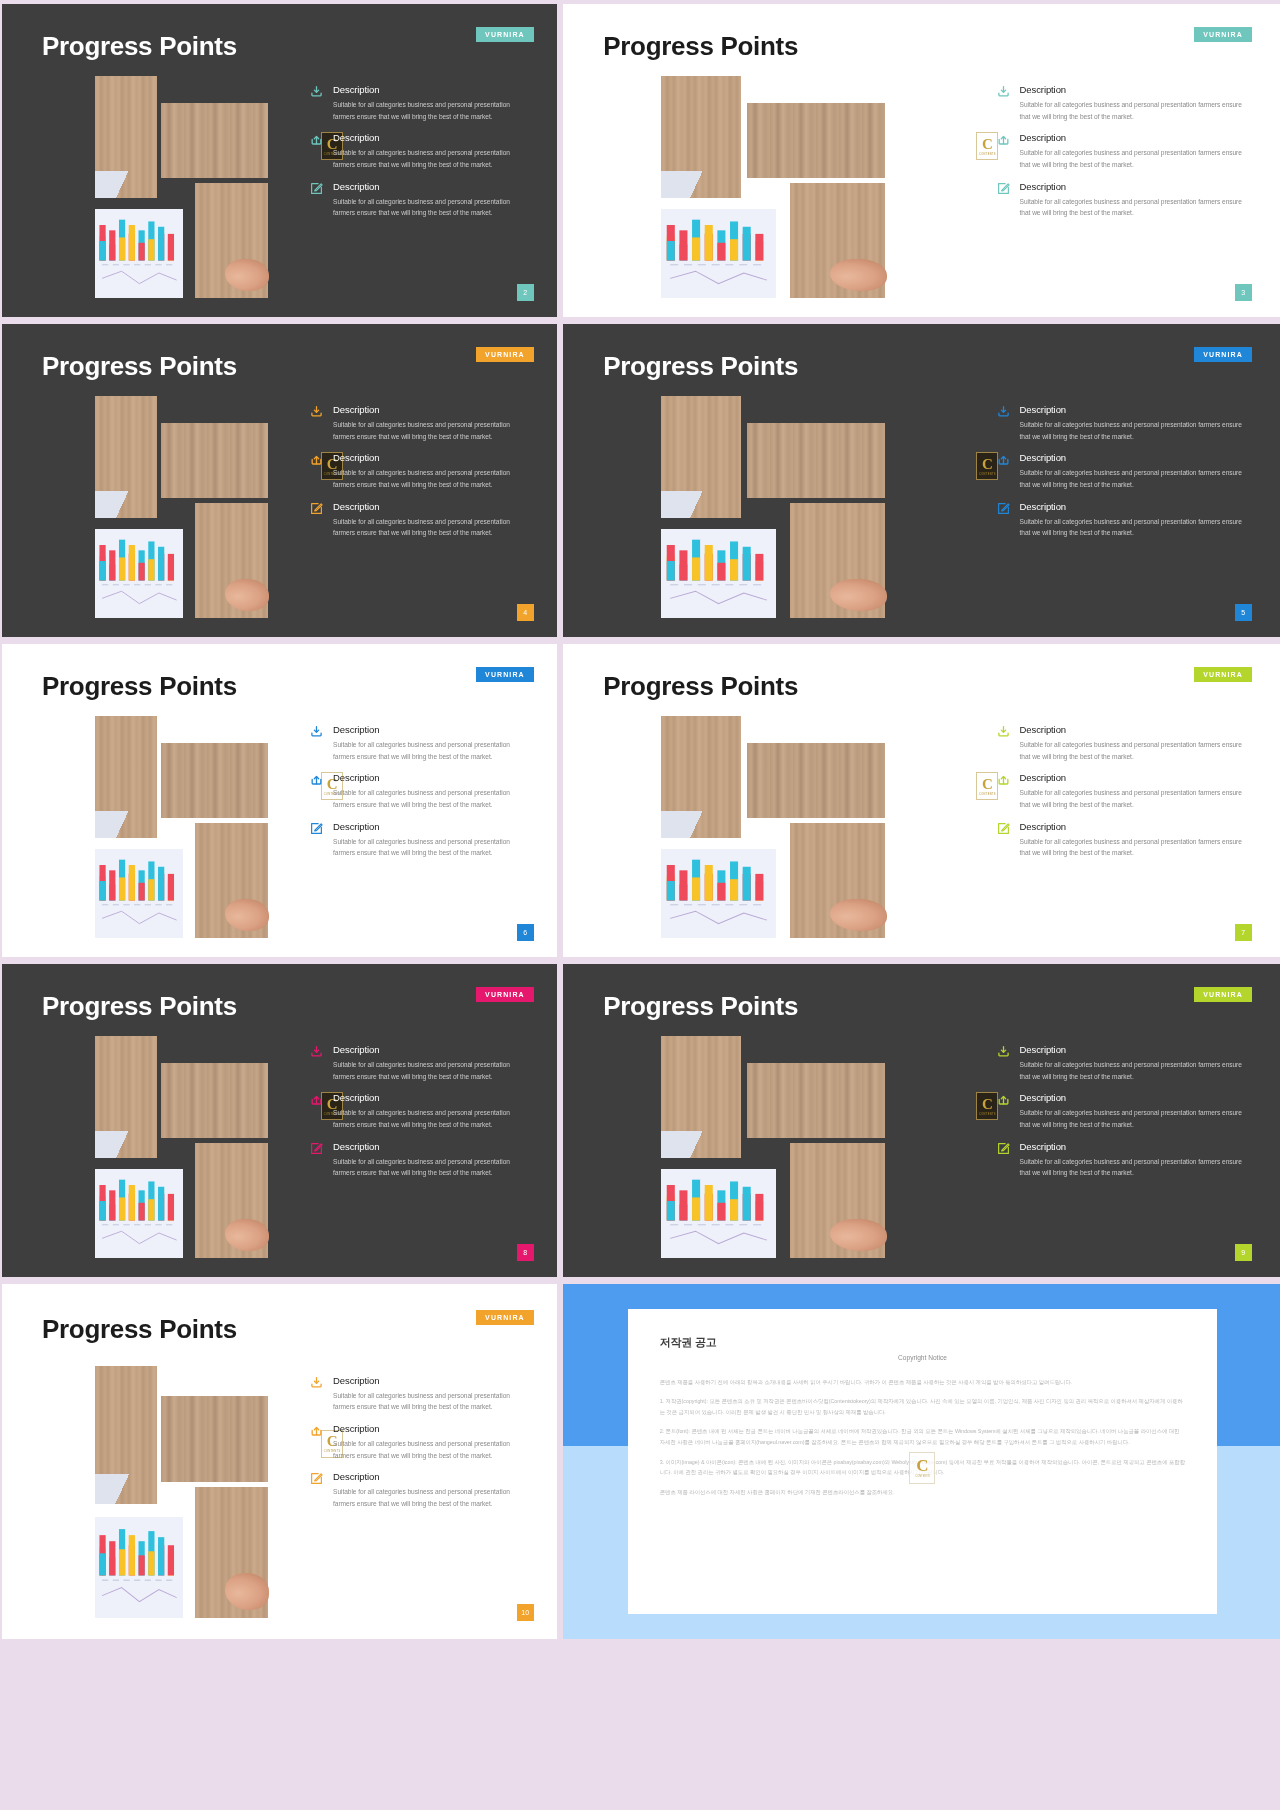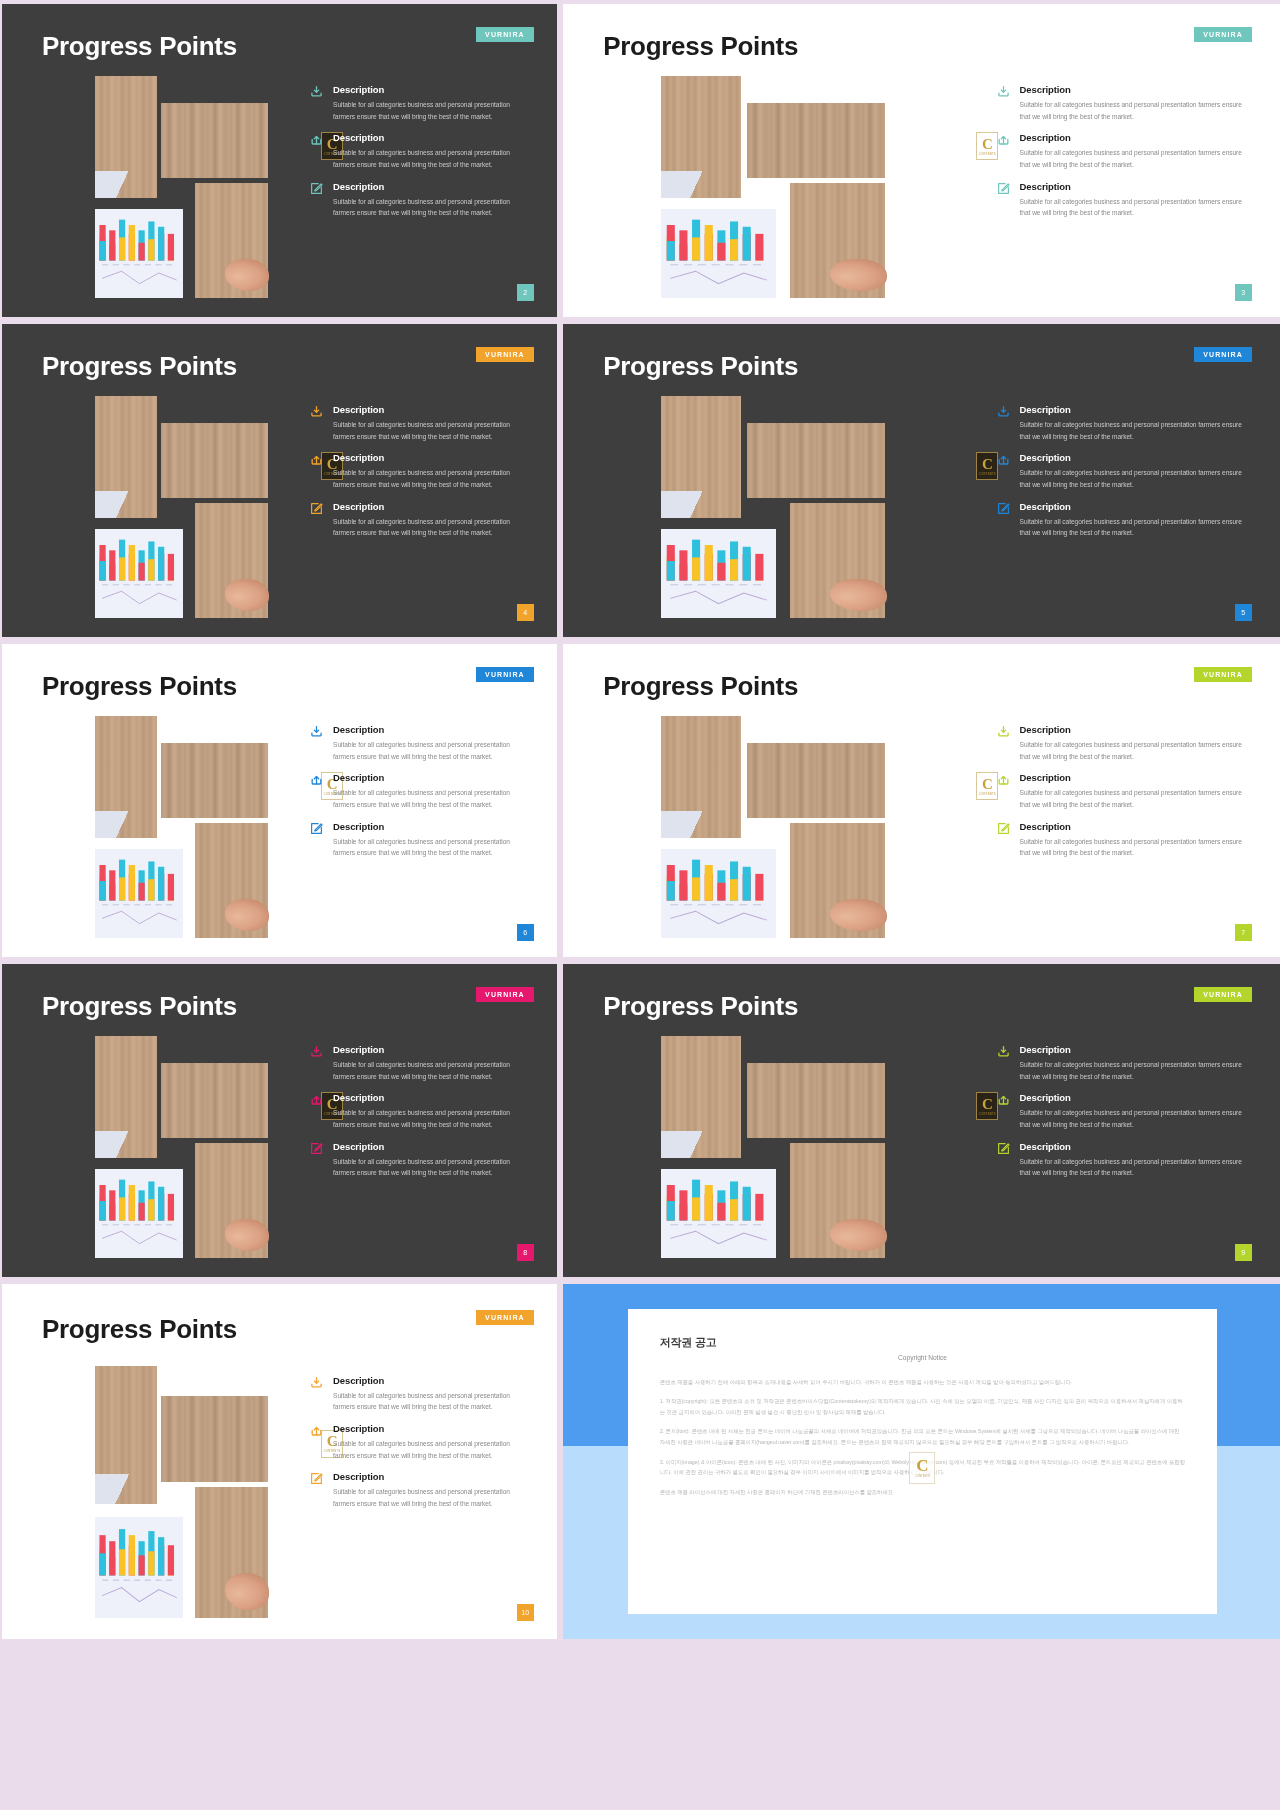--- a/index.html
+++ b/index.html
@@ -123,21 +123,21 @@
     top: 25.5%;
     width: 40%;
   }
   .wide .desc-col { right: 5.2%; width: 34.5%; }
   .desc-item { display: flex; gap: 9px; margin-bottom: 10px; }
   .desc-item:last-child { margin-bottom: 0; }
   .d-icon { width: 14px; flex: 0 0 14px; padding-top: 1px; }
   .d-icon svg { width: 13px; height: 13px; display: block; }
   .d-body { flex: 1 1 auto; }
   .d-head {
-    font-size: 9.5px; font-weight: bold; color: #ffffff;
+    font-size: 9.5px; font-weight: normal; color: #ffffff;
     margin-bottom: 4px; letter-spacing: -0.1px;
   }
   .light .d-head { color: #1c1c1c; }
   .d-text {
     font-size: 6.6px; line-height: 1.78; color: #c9c9c9;
     letter-spacing: -0.05px;
   }
   .light .d-text { color: #8b8b8b; }
 
   

